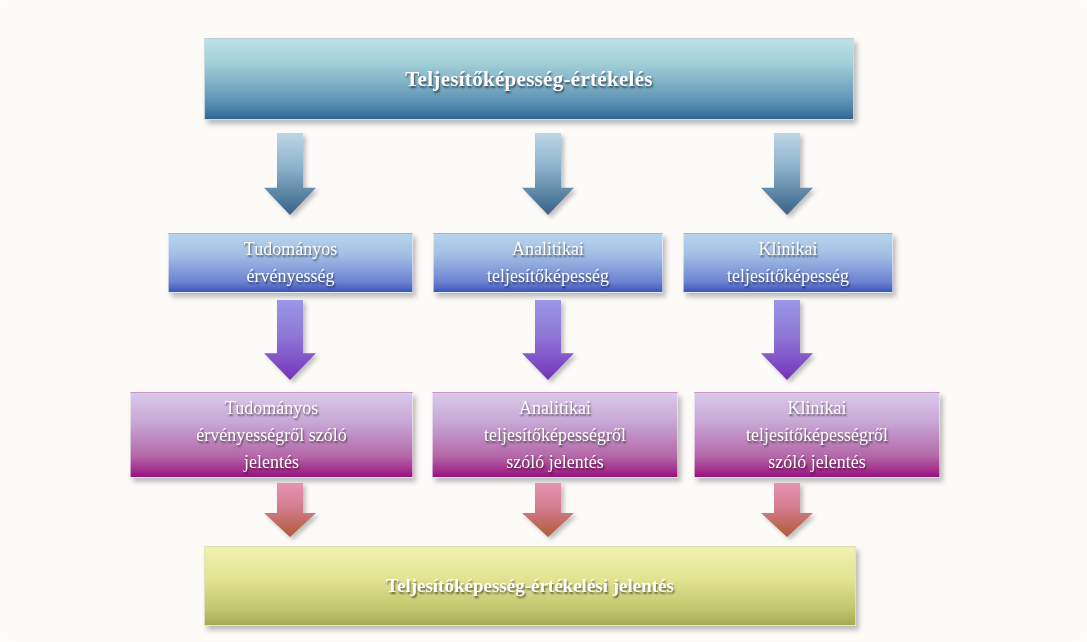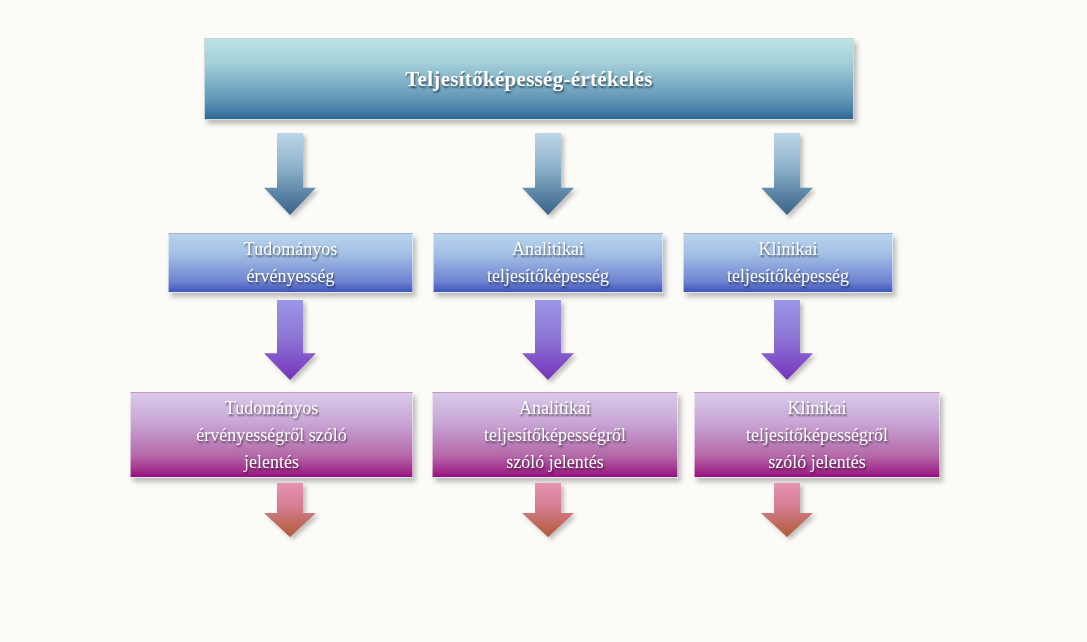--- a/index.html
+++ b/index.html
@@ -153,14 +153,17 @@
   <svg class="arrow arr-l3 col1" viewBox="0 0 52 54" preserveAspectRatio="none">
     <polygon points="13,0 39,0 39,30 52,30 26,54 0,30 13,30" fill="url(#gradPink)"></polygon>
   </svg>
   <svg class="arrow arr-l3 col2" viewBox="0 0 52 54" preserveAspectRatio="none">
     <polygon points="13,0 39,0 39,30 52,30 26,54 0,30 13,30" fill="url(#gradPink)"></polygon>
   </svg>
   <svg class="arrow arr-l3 col3" viewBox="0 0 52 54" preserveAspectRatio="none">
     <polygon points="13,0 39,0 39,30 52,30 26,54 0,30 13,30" fill="url(#gradPink)"></polygon>
   </svg>
 
+  <div class="box result-box">
+    <span class="box-label">Teljesítőképesség-értékelési jelentés</span>
+  </div>
 
 </div>
 
 </body></html>

